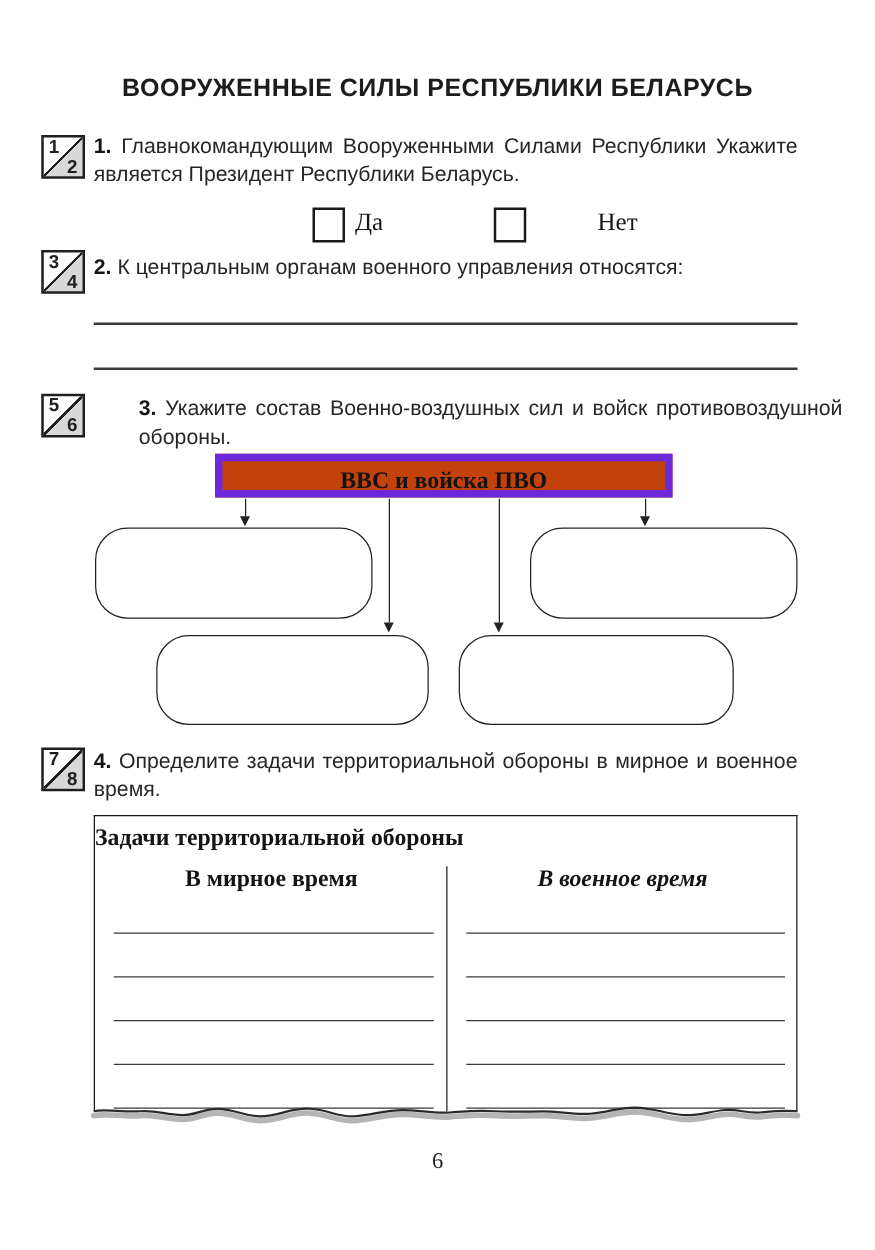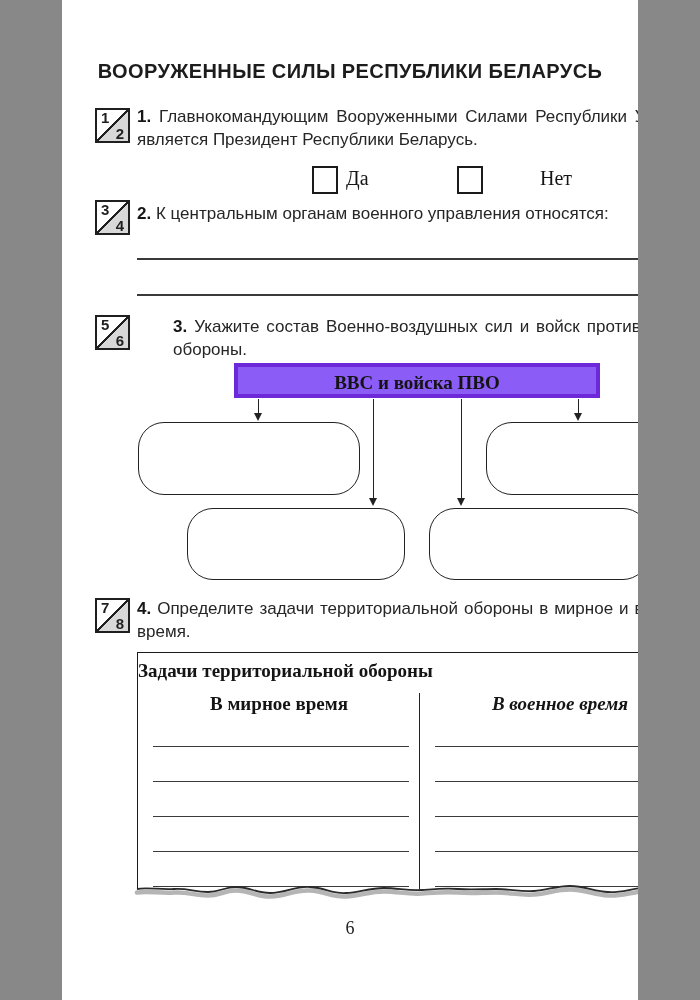--- a/index.html
+++ b/index.html
@@ -1,19 +1,19 @@
 <!DOCTYPE html>
 <html><head>
 <meta charset="utf-8">
 <style>
   * { margin: 0; padding: 0; box-sizing: border-box; }
   html,body { background: #888; }
   .page {
     position: relative;
-    width: 576px; height: 1000px;
+    width: 700px; height: 1000px;
     margin: 0 auto;
     background: #ffffff;
     font-family: "Liberation Sans", sans-serif;
     color: #1f1f1f;
     overflow: hidden;
   }
   .page-title {
     position: absolute; top: 60px; left: 0; width: 100%;
     text-align: center;
     font-size: 20px; font-weight: bold; letter-spacing: 0.4px;
@@ -42,21 +42,21 @@
   .cb-label {
     position: absolute; font-family: "Liberation Serif", serif;
     font-size: 20px; color: #161616;
   }
   .blank-line {
     position: absolute; left: 75px; width: 563px; height: 0;
     border-top: 2px solid #3a3a3a;
   }
   .flow-root {
     position: absolute; left: 172px; top: 363px; width: 366px; height: 35px;
-    border: 4px solid #6d28d9; background: #8b5cf6;
+    border: 6px solid #6d28d9; background: #c2410c;
     font-family: "Liberation Serif", serif; font-weight: bold; font-size: 19px;
     text-align: center; line-height: 31px; color: #141414;
   }
   .varrow { position: absolute; width: 0; border-left: 1.7px solid #222; }
   .varrow::after {
     content: ""; position: absolute; bottom: -8px; left: -5.4px;
     width: 0; height: 0;
     border-left: 4.6px solid transparent; border-right: 4.6px solid transparent;
     border-top: 8px solid #222;
   }

